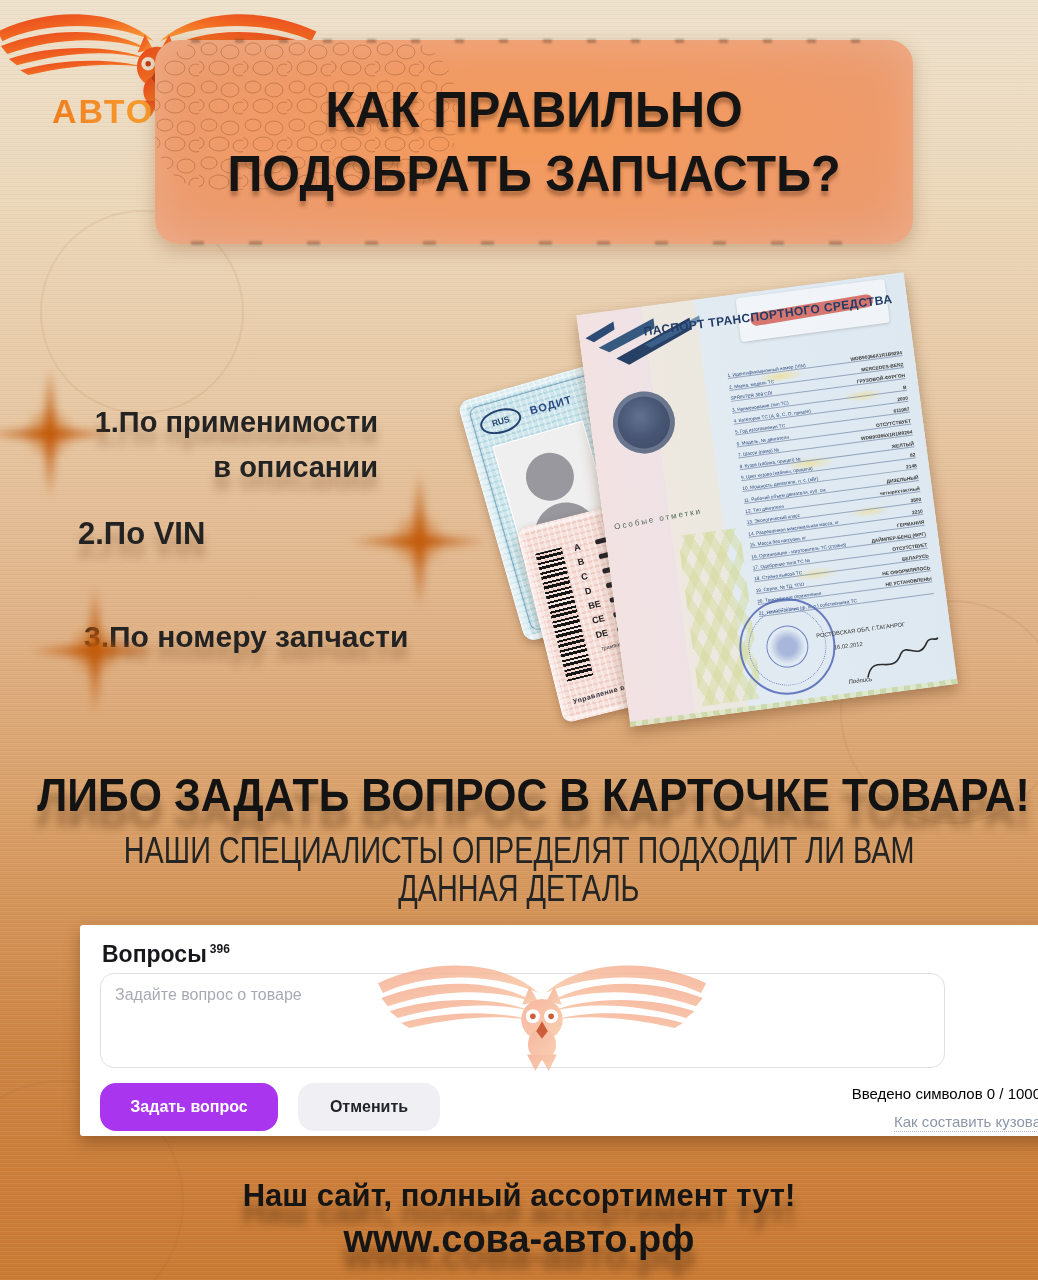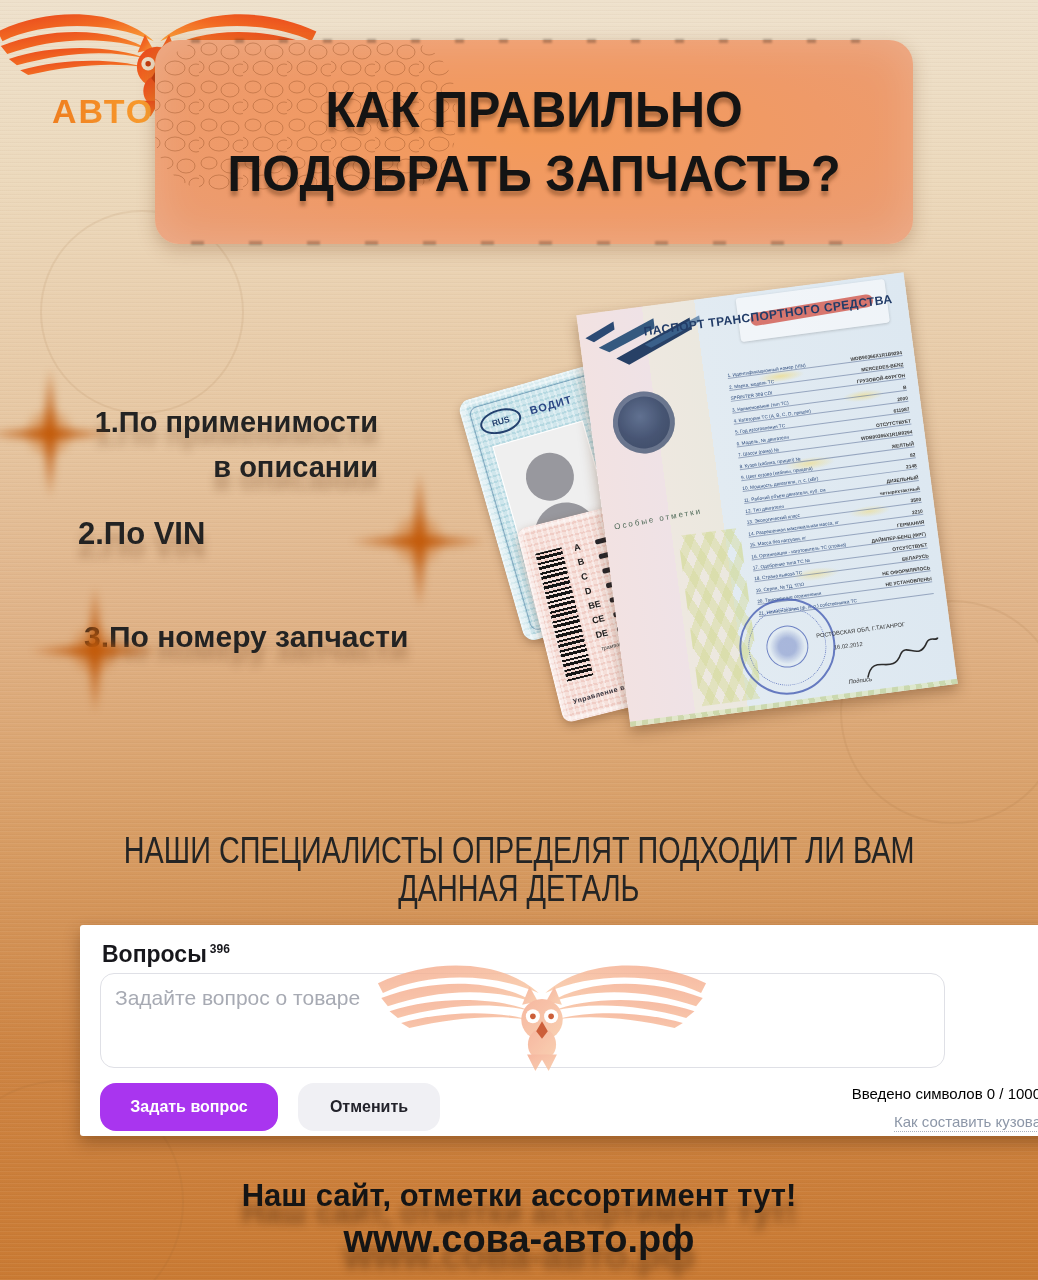--- a/index.html
+++ b/index.html
@@ -130,21 +130,21 @@
   .ask-sub-1{top:830px;}
   .ask-sub-2{top:868px;}
 
   
   .qcard{position:absolute;left:80px;top:925px;width:983px;height:211px;background:#fff;border-radius:3px;
     box-shadow:0 7px 16px rgba(80,40,10,.38);}
   .qtitle{position:absolute;left:22px;top:16px;font-size:23px;font-weight:700;color:#17171c;}
   .qtitle sup{font-size:12px;font-weight:700;margin-left:3px;}
   .qinput{position:absolute;left:20px;top:48px;width:845px;height:95px;box-sizing:border-box;
     border:1px solid #dfe0e6;border-radius:14px;resize:none;padding:12px 14px;
-    font-family:"Liberation Sans",sans-serif;font-size:21px;color:#33333a;background:transparent;outline:none;}
+    font-family:"Liberation Sans",sans-serif;font-size:16px;color:#33333a;background:transparent;outline:none;}
   .qinput::placeholder{color:#a7aab3;}
   .q-owl{position:absolute;left:296px;top:30px;width:332px;height:116px;opacity:.82;pointer-events:none;}
   .qbtn{position:absolute;top:158px;height:48px;border:none;border-radius:16px;font-family:"Liberation Sans",sans-serif;
     font-size:16px;font-weight:700;cursor:pointer;}
   .qbtn-submit{left:20px;width:178px;background:#a935ef;color:#fff;}
   .qbtn-cancel{left:218px;width:142px;background:#f0f0f4;color:#23232b;}
   .qcounter{position:absolute;right:22px;top:160px;font-size:15px;color:#000000;}
   .qhelp{position:absolute;right:22px;top:188px;font-size:15px;color:#8d97a8;border-bottom:1px dotted #a9b2c0;
     padding-bottom:1px;cursor:pointer;}
 
@@ -402,20 +402,23 @@
       <div class="stamp"></div>
       <div class="pts-city">РОСТОВСКАЯ ОБЛ, Г.ТАГАНРОГ</div>
       <div class="pts-date">16.02.2012</div>
       <div class="pts-signlabel">Подпись</div>
       <svg class="pts-sig" width="85" height="36" viewBox="0 0 85 36">
         <path d="M4,28 C16,4 28,34 42,14 C50,4 58,26 70,10 C75,4 80,12 82,8" stroke="#2d2d2d" stroke-width="1.6" fill="none"></path>
       </svg>
     </div>
   </div>
 
+  <div class="ask-heading">
+    <span>ЛИБО ЗАДАТЬ ВОПРОС В КАРТОЧКЕ ТОВАРА!</span>
+  </div>
   <div class="ask-sub ask-sub-2">
     <span>ДАННАЯ ДЕТАЛЬ</span>
   </div>
   <div class="ask-sub ask-sub-1">
     <span>НАШИ СПЕЦИАЛИСТЫ ОПРЕДЕЛЯТ ПОДХОДИТ ЛИ ВАМ</span>
   </div>
 
   <div class="qcard">
     <div class="qtitle">
       <span>Вопросы</span><sup>396</sup>
@@ -423,16 +426,16 @@
     <textarea class="qinput" placeholder="Задайте вопрос о товаре" style=""></textarea>
     <svg class="q-owl" viewBox="0 0 400 140" style="--eyebg:#ffffff">
       <use href="#owlshape" fill="url(#owlgrad2)"></use>
     </svg>
     <button class="qbtn qbtn-cancel">Отменить</button>
     <button class="qbtn qbtn-submit">Задать вопрос</button>
     <div class="qcounter">Введено символов 0 / 1000</div>
     <div class="qhelp">Как составить кузова</div>
   </div>
 
-  <div class="footer-1">Наш сайт, отметки ассортимент тут!</div>
+  <div class="footer-1">Наш сайт, полный ассортимент тут!</div>
   <div class="footer-2">www.сова-авто.рф</div>
 
 </div>
 
 </body></html>

